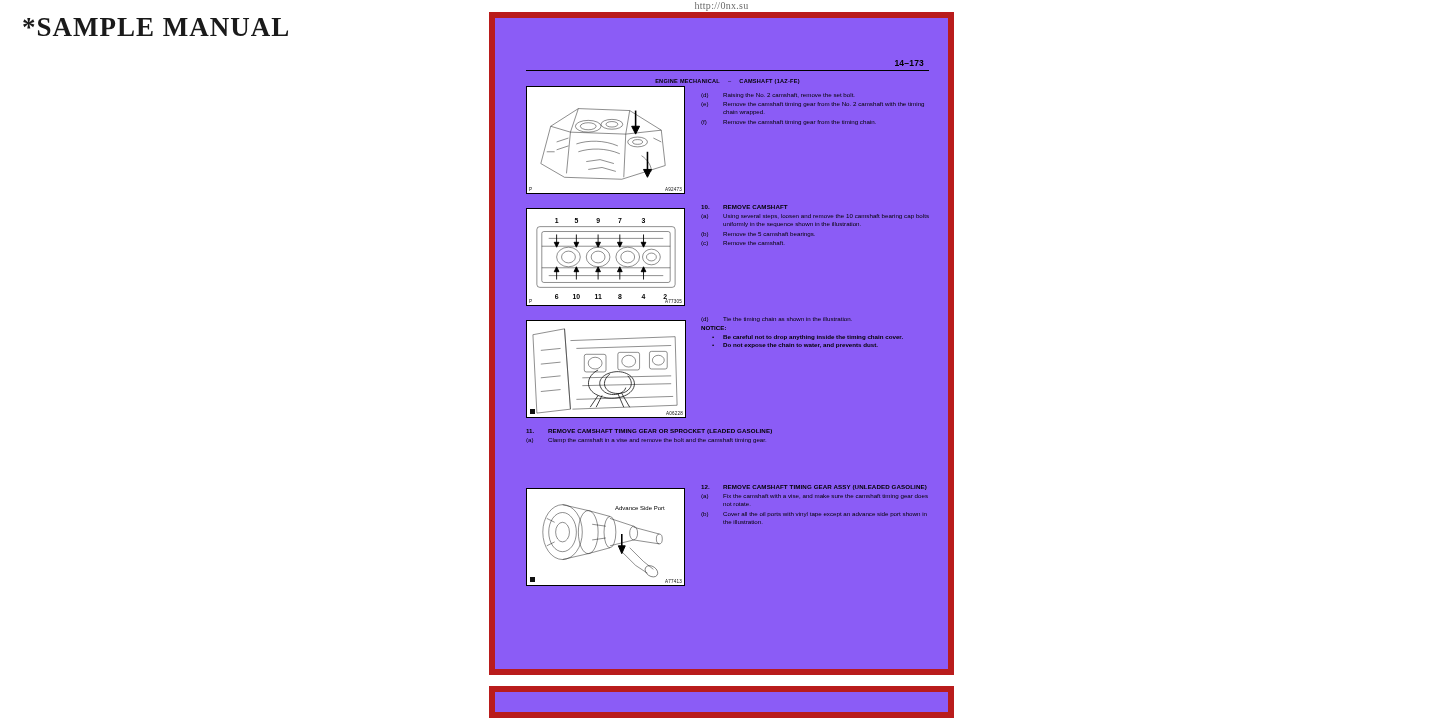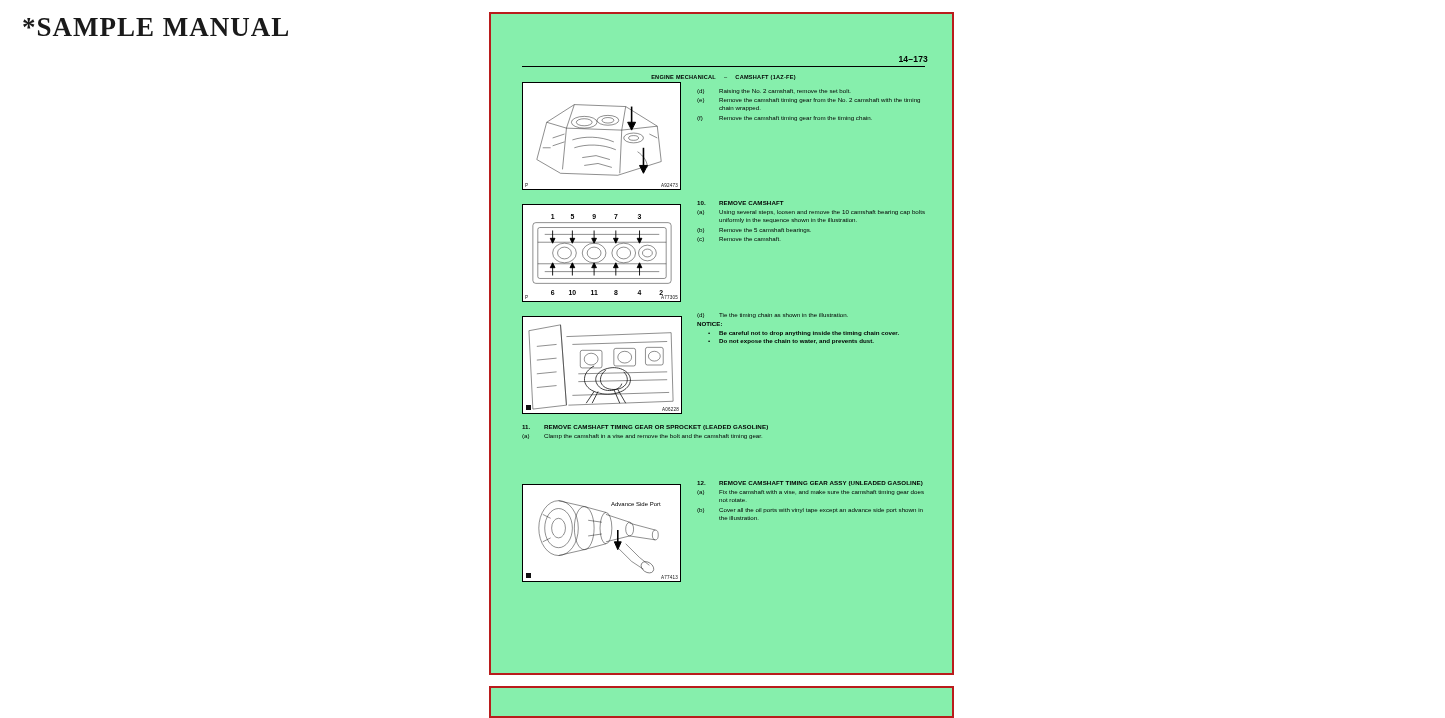--- a/index.html
+++ b/index.html
@@ -50,22 +50,22 @@
     font-family: "Liberation Serif", serif;
     font-size: 10px;
     color: #6a6a6a;
     letter-spacing: 0.3px;
   }
 
   .sheet {
     position: absolute;
     left: 0;
     width: 465px;
-    background: #86efac;
-    border: 2px solid #b91c1c;
+    background: #8b5cf6;
+    border: 6px solid #b91c1c;
     box-sizing: border-box;
   }
 
   .sheet-main {
     top: 12px;
     height: 663px;
   }
 
   .sheet-next {
     top: 686px;
@@ -208,20 +208,21 @@
 </style>
 </head>
 <body>
 
 <div class="page-wrap">
 
   <div class="watermark">*SAMPLE MANUAL</div>
 
   <div class="doc-column">
 
+    <div class="site-url">http://0nx.su</div>
 
     <div class="sheet sheet-main">
 
       <div class="page-number">14–173</div>
 
       <div class="header-rule"></div>
 
       <div class="header-line">
         <span>ENGINE MECHANICAL</span><span class="sep">–</span><span>CAMSHAFT (1AZ-FE)</span>
       </div>

